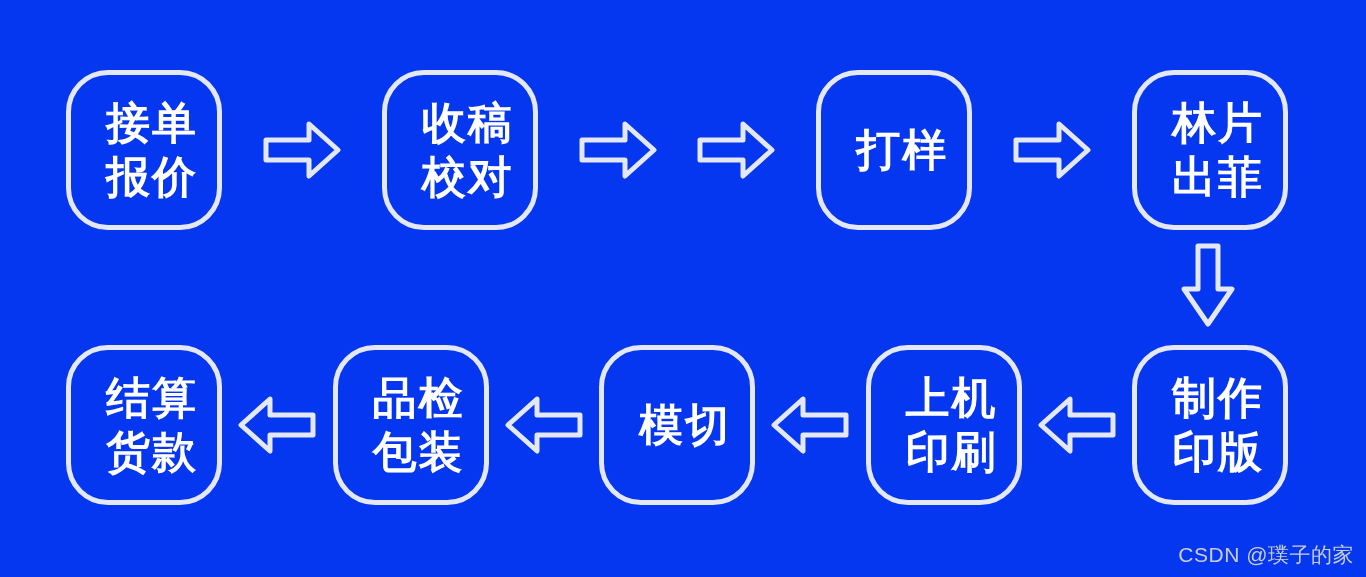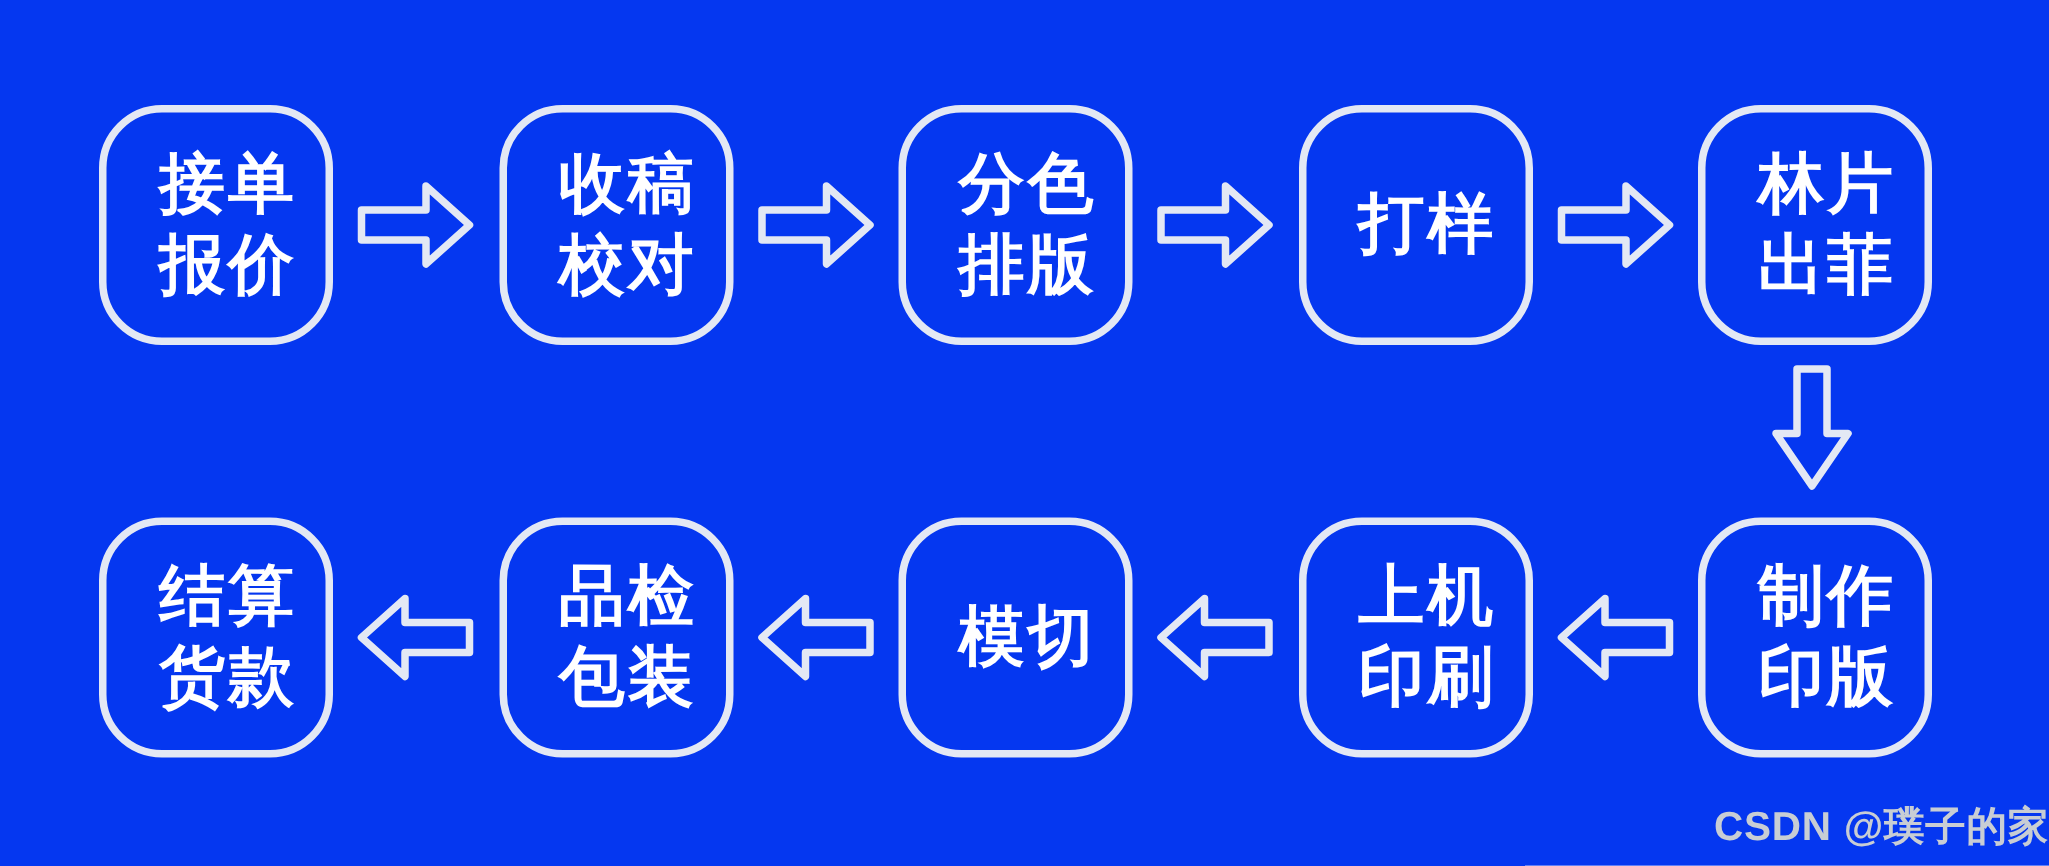--- a/index.html
+++ b/index.html
@@ -60,25 +60,25 @@
   .flip { transform: scaleX(-1); }
   .arrow-v {
     position: absolute;
     left: 1176px;
     top: 243px;
     width: 64px;
     height: 84px;
   }
   .watermark {
     position: absolute;
-    right: 0;
+    right: 12px;
     bottom: 8px;
     color: var(--wm, #c8cdd4);
-    font-size: 27px;
-    font-weight: 700;
+    font-size: 21px;
+    font-weight: 400;
     letter-spacing: 0.5px;
   }
 </style>
 </head>
 <body>
 
 <div class="page">
 
   <div class="row row-top">
     <div class="box">
@@ -88,24 +88,20 @@
     <svg class="arrow-h" viewBox="0 0 78 60">
         <path d="M3 20 H46 V4 L75 30 L46 56 V40 H3 Z"></path>
       </svg>
     <div class="box">
       <div class="box-line">收稿</div>
       <div class="box-line">校对</div>
     </div>
     <svg class="arrow-h" viewBox="0 0 78 60">
         <path d="M3 20 H46 V4 L75 30 L46 56 V40 H3 Z"></path>
       </svg>
-    <div class="box">
-      <div class="box-line">分色</div>
-      <div class="box-line">排版</div>
-    </div>
     <svg class="arrow-h" viewBox="0 0 78 60">
         <path d="M3 20 H46 V4 L75 30 L46 56 V40 H3 Z"></path>
       </svg>
     <div class="box">
       <div class="box-line">打样</div>
     </div>
     <svg class="arrow-h" viewBox="0 0 78 60">
         <path d="M3 20 H46 V4 L75 30 L46 56 V40 H3 Z"></path>
       </svg>
     <div class="box">

